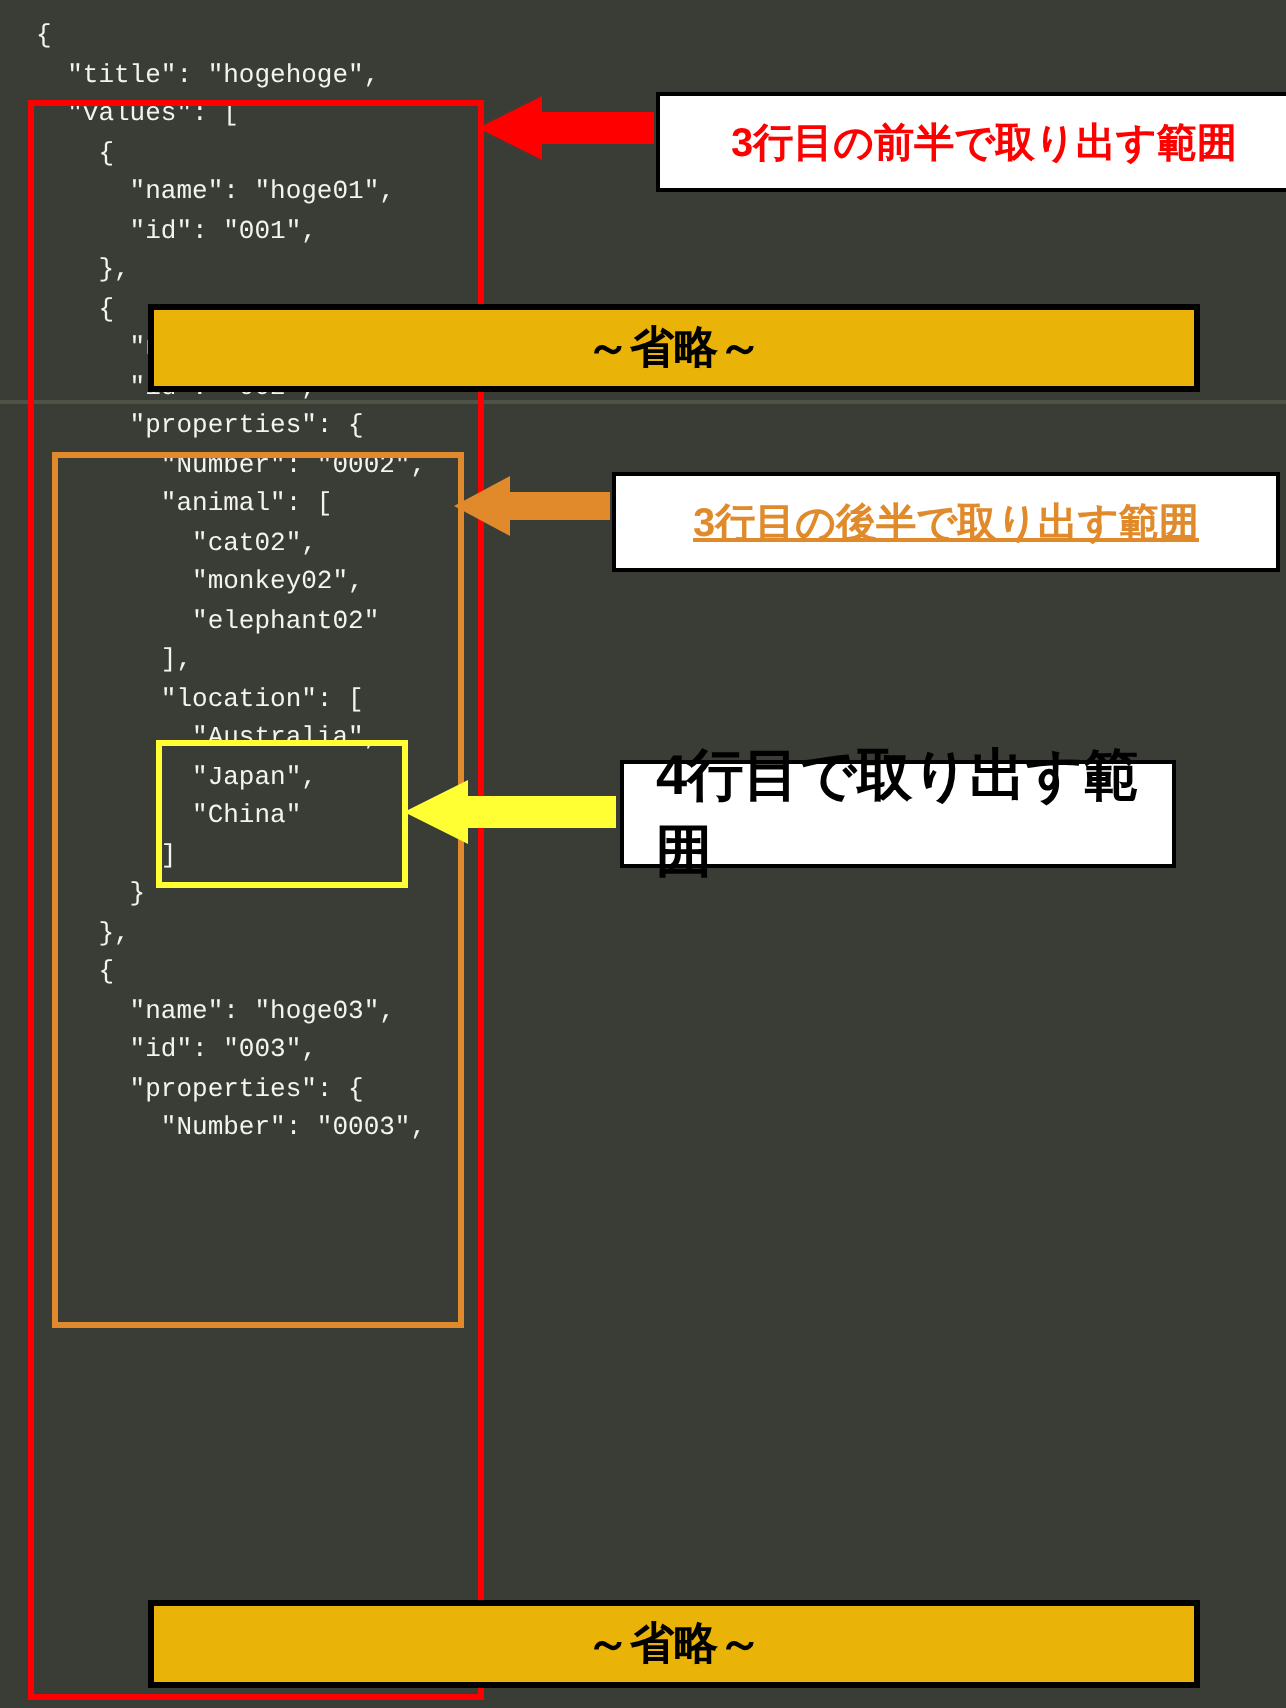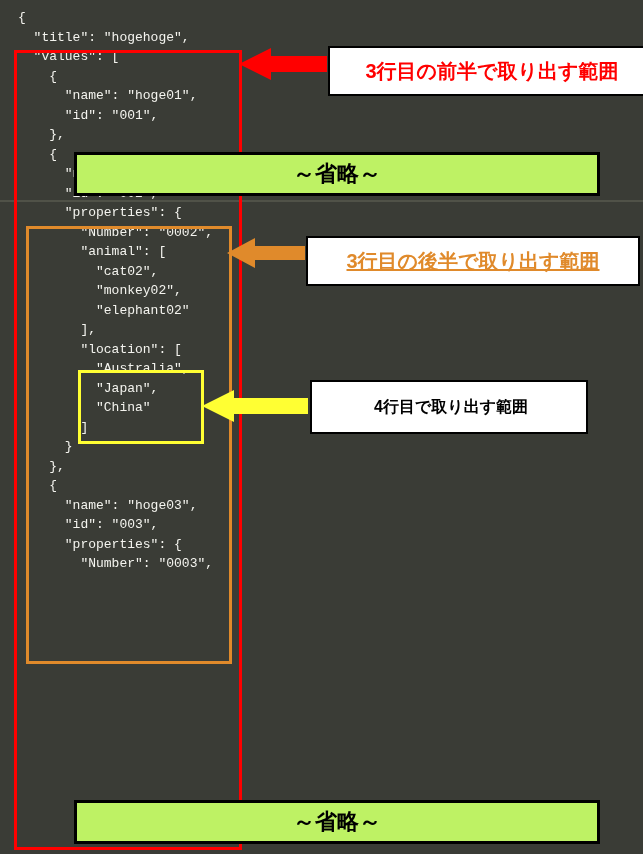--- a/index.html
+++ b/index.html
@@ -56,24 +56,24 @@
     font-family: "MS PGothic", "Yu Gothic", sans-serif;
     font-size: 20px;
     font-weight: bold;
     color: #000;
     display: flex;
     align-items: center;
     justify-content: center;
   }
   .label-box.red-text { color: #ff0000; }
   .label-box.orange-text { color: #e08a2b; text-decoration: underline; }
-  .label-box.black-text { color: #000; font-size: 16px; padding-left: 16px; }
+  .label-box.black-text { color: #000; font-size: 28px; padding-left: 16px; }
   .ellipsis-box {
     position: absolute;
-    background: #bef264;
+    background: #eab308;
     border: 3px solid #000;
     font-family: "MS PGothic", sans-serif;
     font-size: 22px;
     font-weight: bold;
     color: #000;
     display: flex;
     align-items: center;
     justify-content: center;
   }
   .arrow {

